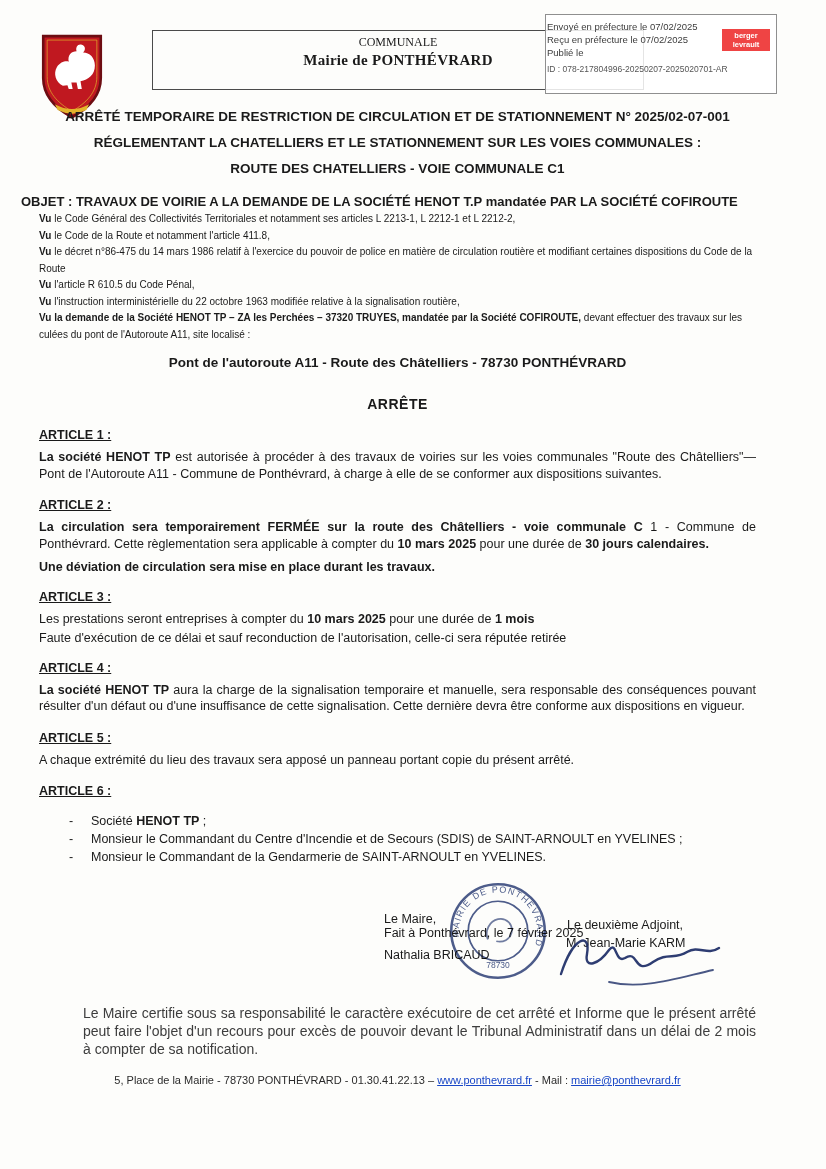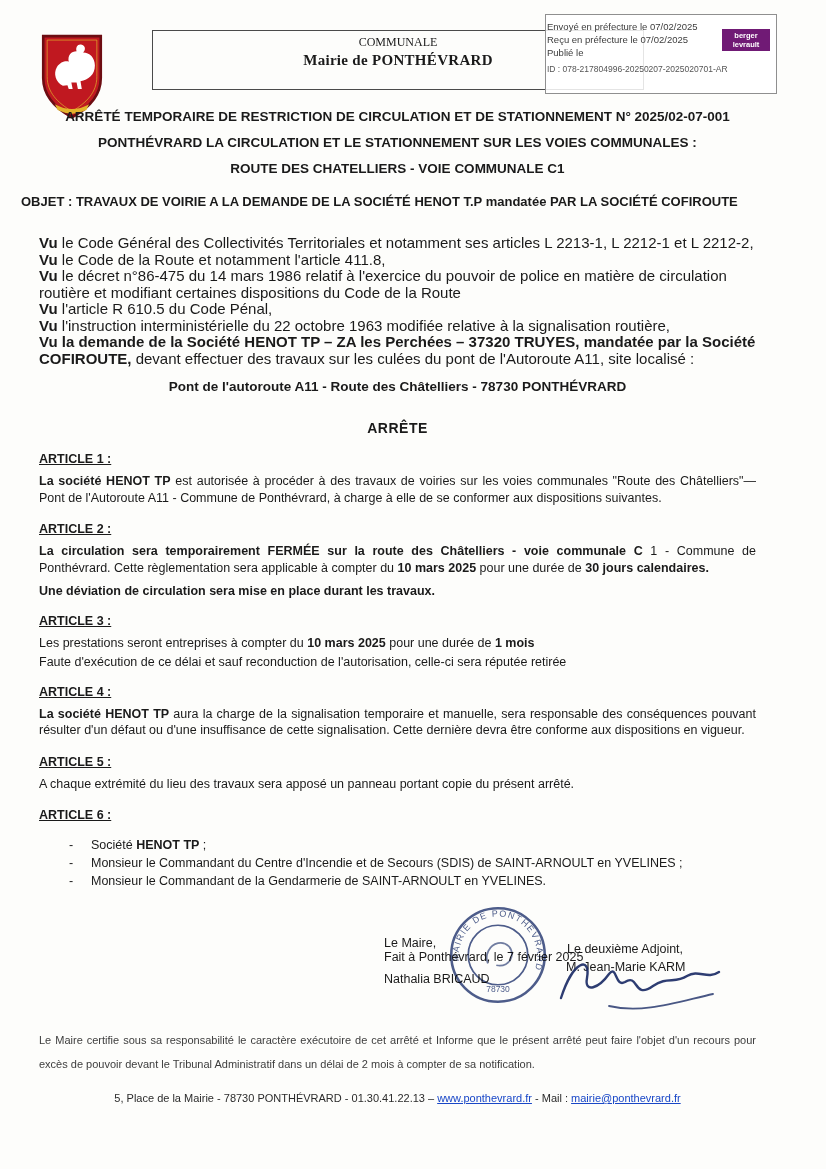--- a/index.html
+++ b/index.html
@@ -27,31 +27,31 @@
 
   
   .pref-stamp {
     position:absolute; left:545px; top:14px; width:232px; height:80px;
     border:1px solid #8f8f8f; background:rgba(255,255,255,.85);
     padding:5px 1px; font-size:9.5px; color:#3c3c3c; z-index:5; line-height:13px;
   }
   .ps-id { font-size:8.5px; margin-top:4px; color:#555; }
   .bl-logo {
     position:absolute; top:14px; right:6px; width:48px; height:22px;
-    background:#701a75; color:#fff; font-size:7.5px; line-height:9px;
+    background:#ef4444; color:#fff; font-size:7.5px; line-height:9px;
     display:flex; flex-direction:column; align-items:center; justify-content:center;
     font-weight:700;
   }
 
   .content { position:absolute; left:0; top:0; width:826px; padding:104px 70px 0 39px; }
 
   .title-block { text-align:center; font-weight:700; font-size:13.5px; line-height:26px; }
   .objet { margin:12px 0 0 -18px; font-weight:700; font-size:13px; }
 
-  .vu-block { margin-top:26px; font-size:15px; line-height:16.5px; }
+  .vu-block { margin-top:2px; font-size:10px; line-height:16.5px; }
 
   .location-line { text-align:center; font-weight:700; font-size:13.5px; margin-top:12px; }
   .arrete-word  { text-align:center; font-weight:700; font-size:14px; margin-top:26px; letter-spacing:.5px; }
 
   .article-heading { margin-top:16px; font-size:12.5px; font-weight:700; text-decoration:underline; }
   .article-heading.tight { margin-top:14px; }
   .article-body p { margin-top:7px; font-size:12.5px; line-height:16.5px; text-align:justify; }
   .article-body p.tight { margin-top:3px; }
 
   .a6-list { margin-top:14px; font-size:12.5px; }
@@ -60,21 +60,21 @@
 
   .closing { position:relative; height:118px; margin-top:14px; font-size:12.5px; }
   .c-date  { position:absolute; left:345px; top:0;margin-top:46px; }
   .c-role-left  { position:absolute; left:345px; top:32px; }
   .c-name-left  { position:absolute; left:345px; top:68px; }
   .c-role-right { position:absolute; left:528px; top:38px; }
   .c-name-right { position:absolute; left:527px; top:56px; }
   .mairie-stamp { position:absolute; left:408px; top:0; width:102px; height:102px; mix-blend-mode:multiply; opacity:.88; }
   .karm-signature { position:absolute; left:512px; top:48px; width:180px; height:66px; }
 
-  .certify { margin-top:6px; font-size:11px; line-height:24px; text-align:justify; color:#3d3d3d; }
+  .certify { margin-top:6px; font-size:14px; line-height:18px; text-align:justify; color:#3d3d3d;margin-left:44px; }
   .address-line { margin-top:16px; text-align:center; font-size:11px; color:#2b2b2b; }
   .address-line a { color:#1947c7; }
 </style>
 </head>
 <body>
 
 <div class="page">
 
   <div class="coat">
     <svg viewBox="0 0 104 140" xmlns="http://www.w3.org/2000/svg">
@@ -98,21 +98,21 @@
     <div class="bl-logo">
       <span>berger</span>
       <span>levrault</span>
     </div>
   </div>
 
   <div class="content">
 
     <div class="title-block">
       <div>ARRÊTÉ TEMPORAIRE DE RESTRICTION DE CIRCULATION ET DE STATIONNEMENT N° 2025/02-07-001</div>
-      <div>PONTHÉVRARD LA CIRCULATION ET LE STATIONNEMENT SUR LES VOIES COMMUNALES :</div>
+      <div>RÉGLEMENTANT LA CHATELLIERS ET LE STATIONNEMENT SUR LES VOIES COMMUNALES :</div>
       <div>ROUTE DES CHATELLIERS - VOIE COMMUNALE C1</div>
     </div>
 
     <div class="objet"><span class="b">OBJET :  TRAVAUX DE VOIRIE A LA DEMANDE DE LA SOCIÉTÉ HENOT T.P mandatée PAR LA SOCIÉTÉ COFIROUTE</span></div>
 
     <div class="vu-block">
       <div><span class="b">Vu</span><span> le Code Général des Collectivités Territoriales et notamment ses articles L 2213-1, L 2212-1 et L 2212-2,</span></div>
       <div><span class="b">Vu</span><span> le Code de la Route et notamment l'article 411.8,</span></div>
       <div><span class="b">Vu</span><span> le décret n°86-475 du 14 mars 1986 relatif à l'exercice du pouvoir de police en matière de circulation routière et modifiant certaines dispositions du Code de la Route</span></div>
       <div><span class="b">Vu</span><span> l'article R 610.5 du Code Pénal,</span></div>

